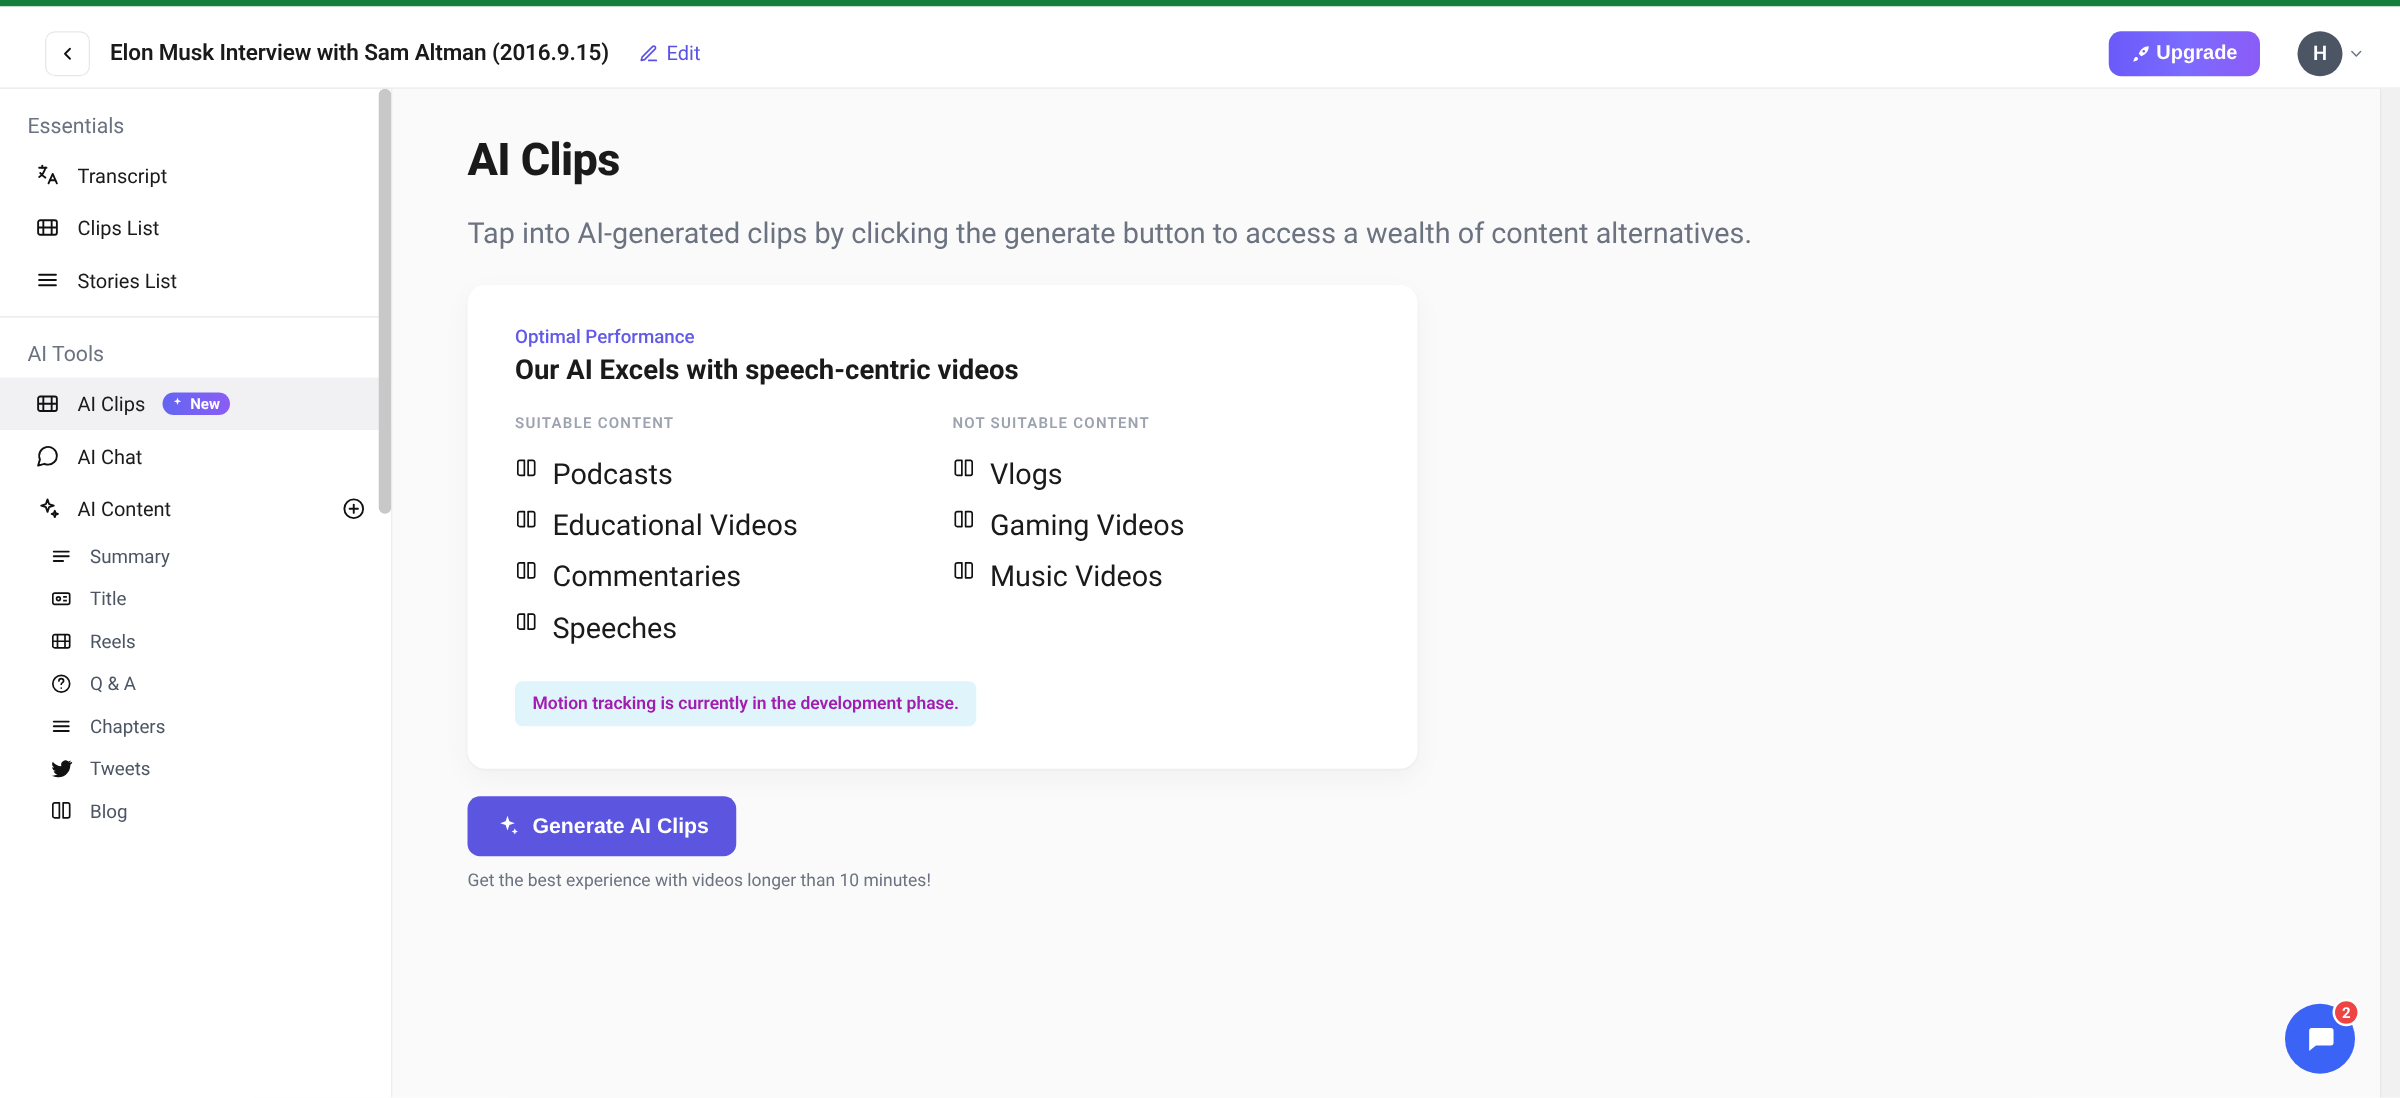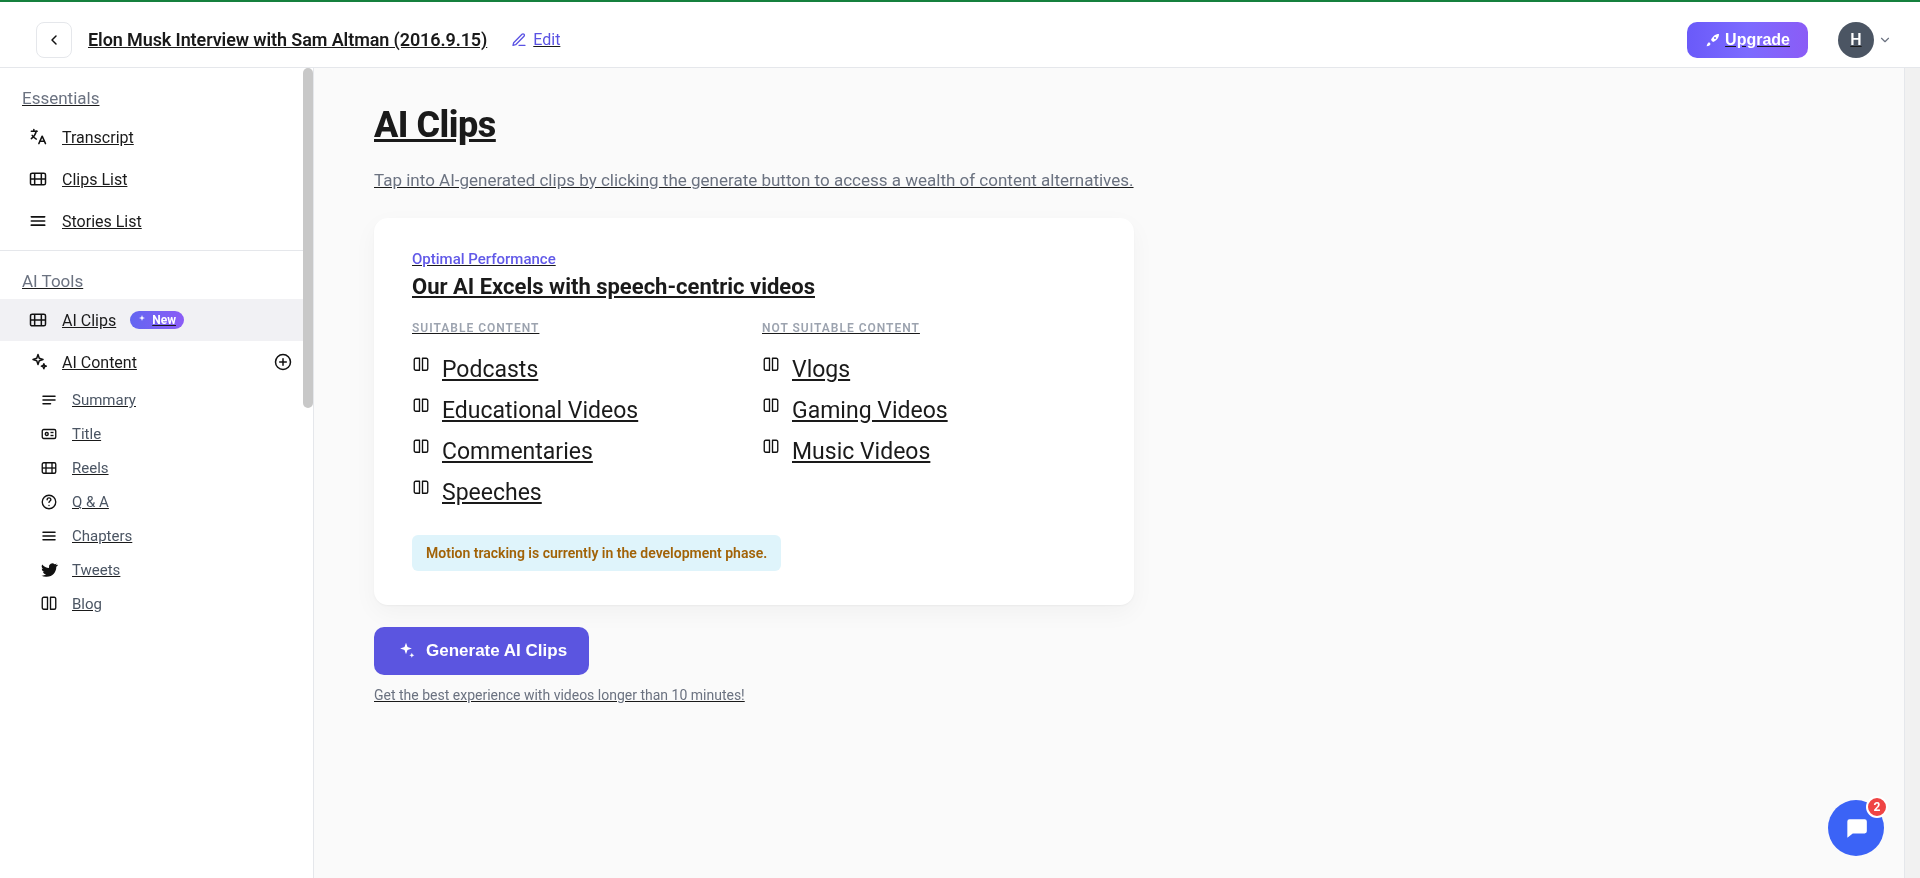--- a/index.html
+++ b/index.html
@@ -23,22 +23,21 @@
     background:#fff;
     width:1920px;
     height:878px;
     overflow:hidden;
     transform-origin:top left;
   }
   .viewport {
     width:1920px;
     height:878px;
     padding-top:10px; 
-    border-top:2px solid #15803d;
-    text-decoration:underline;
+    border-top:5px solid #15803d;
   }
   
   .topbar {
     display:flex;
     align-items:center;
     height:56px;
     padding:0 28px 0 36px;
     border-bottom:1px solid var(--border);
     gap:16px;
   }
@@ -155,21 +154,21 @@
     position:relative;
     overflow:hidden;
   }
   h1.page-title {
     font-size:36px;
     font-weight:800;
     margin:0 0 16px 0;
     letter-spacing:-0.5px;
   }
   .page-sub {
-    font-size:17px;
+    font-size:23px;
     color:var(--muted);
     margin-bottom:28px;
     margin-top:24px;
   }
   .card {
     width:760px;
     background:#fff;
     border-radius:14px;
     box-shadow:0 1px 2px rgba(0,0,0,0.04), 0 8px 24px rgba(0,0,0,0.04);
     padding:32px 38px 34px 38px;
@@ -198,21 +197,21 @@
   .item-row {
     display:flex;align-items:flex-start;gap:12px;
     font-size:23px;
     padding:7px 0;
   }
   .item-row .ico { width:18px;height:18px;color:#111; }
 
   .notice {
     margin-top:22px;
     background:#dff4fb;
-    color:#a16207;
+    color:#a21caf;
     font-size:14px;
     font-weight:600;
     padding:10px 14px;
     border-radius:6px;
     display:inline-block;
   }
 
   .generate-btn {
     margin-top:22px;
     display:inline-flex;align-items:center;gap:10px;
@@ -357,20 +356,28 @@
           </span>
           <span>AI Clips</span>
           <span class="badge-new">
             <svg viewBox="0 0 24 24" fill="#fff">
                 <path d="M12 2l1.5 4.5L18 8l-4.5 1.5L12 14l-1.5-4.5L6 8l4.5-1.5z"></path>
               </svg>
             <span>New</span>
           </span>
         </div>
 
+        <div class="nav-item">
+          <span class="ico">
+            <svg width="20" height="20" viewBox="0 0 24 24" fill="none" stroke="#111" stroke-width="1.8" stroke-linecap="round" stroke-linejoin="round">
+                <path d="M21 11.5a8.38 8.38 0 01-8.5 8.5 8.5 8.5 0 01-3.5-.74L3 21l1.74-6A8.5 8.5 0 1121 11.5z"></path>
+              </svg>
+          </span>
+          <span>AI Chat</span>
+        </div>
 
         <div class="nav-item">
           <span class="ico">
             <svg width="20" height="20" viewBox="0 0 24 24" fill="none" stroke="#111" stroke-width="1.8" stroke-linecap="round" stroke-linejoin="round">
                 <path d="M12 3l1.5 4.5L18 9l-4.5 1.5L12 15l-1.5-4.5L6 9l4.5-1.5z"></path>
                 <path d="M19 14l.8 2.2L22 17l-2.2.8L19 20l-.8-2.2L16 17l2.2-.8z"></path>
               </svg>
           </span>
           <span>AI Content</span>
           <div class="grow"></div>

